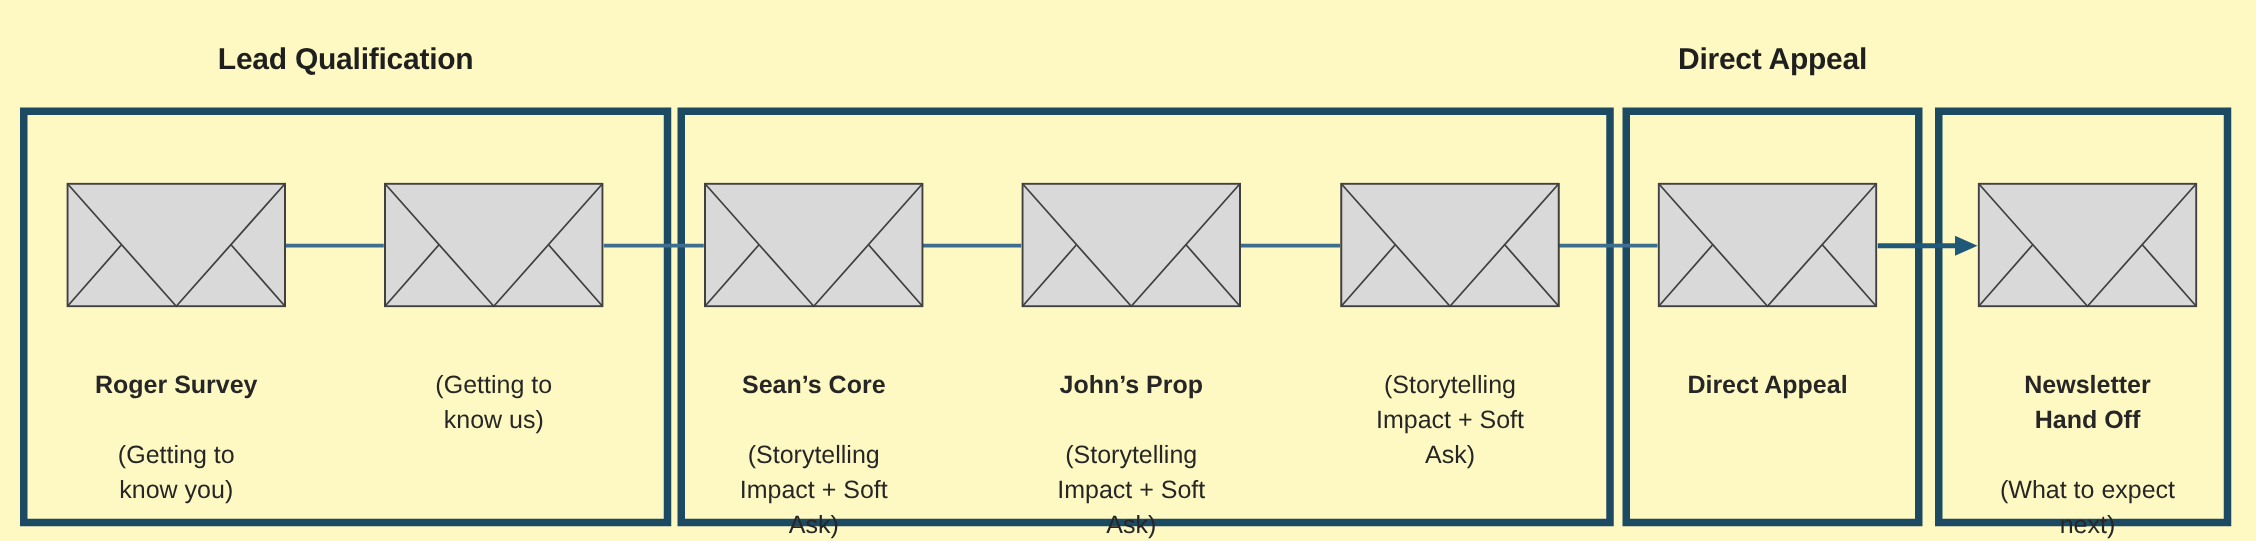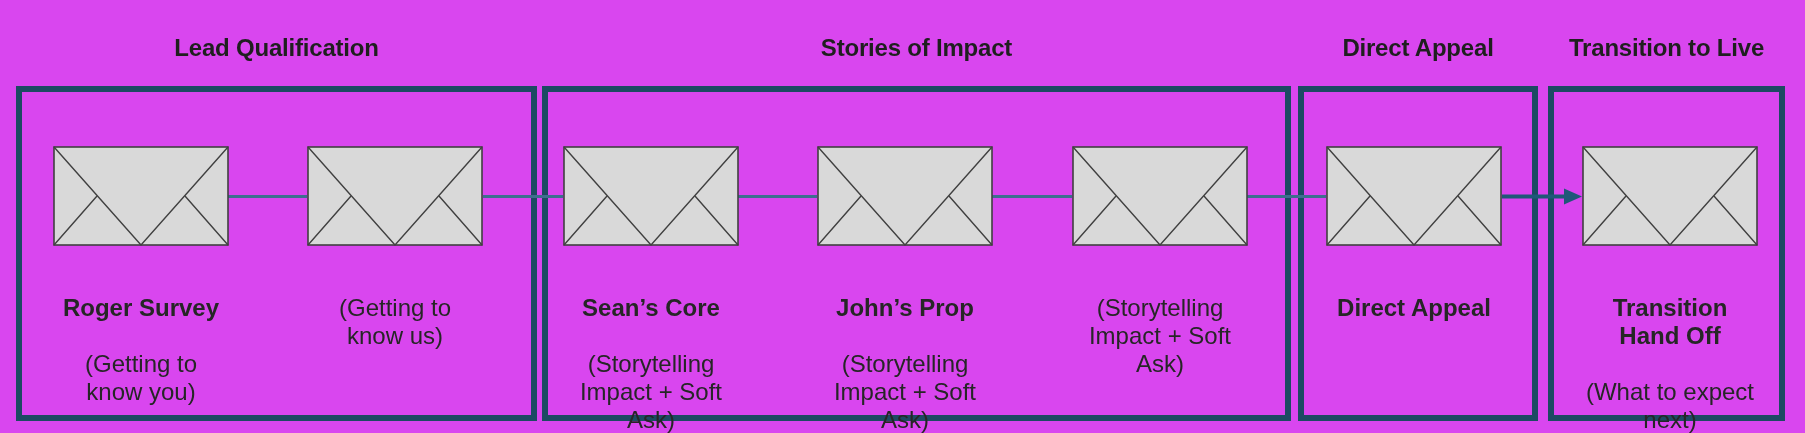--- a/index.html
+++ b/index.html
@@ -1,20 +1,20 @@
 <!DOCTYPE html>
 <html><head>
 <meta charset="utf-8">
 <style>
   html, body { margin: 0; padding: 0; background: #ffffff; }
   #canvas {
     position: relative;
     width: 1805px;
     height: 433px;
-    background: #d946ef;
+    background: #fef9c3;
     font-family: "Liberation Sans", sans-serif;
     overflow: hidden;
   }
   .section-title {
     position: absolute;
     top: 34px;
     text-align: center;
     font-weight: bold;
     font-size: 24px;
     line-height: 28px;
@@ -48,37 +48,35 @@
     position: absolute;
     top: 186px;
     z-index: 2;
   }
   .email-label {
     position: absolute;
     top: 266px;
     width: 220px;
     text-align: center;
     color: #262626;
-    font-size: 24px;
+    font-size: 20px;
     line-height: 28px;
     white-space: pre-line;
     z-index: 3;
   }
   .email-label .email-title { font-weight: bold; }
   .email-label .email-subtitle { font-weight: normal; }
 </style>
 </head>
 <body>
 
 <div id="canvas">
 
   <div class="section-title" style="left:16px;  width:521px;">Lead Qualification</div>
-  <div class="section-title" style="left:542px; width:749px;">Stories of Impact</div>
   <div class="section-title" style="left:1298px;width:240px;">Direct Appeal</div>
-  <div class="section-title" style="left:1548px;width:237px;">Transition to Live</div>
 
   <div class="section-box" style="left:16px;  width:521px;"></div>
   <div class="section-box" style="left:542px; width:749px;"></div>
   <div class="section-box" style="left:1298px;width:240px;"></div>
   <div class="section-box" style="left:1548px;width:237px;"></div>
 
   <div class="connector" style="left:227px;  width:80px;"></div>
   <div class="connector" style="left:483px;  width:80px;"></div>
   <div class="connector" style="left:738px;  width:79px;"></div>
   <div class="connector" style="left:992px;  width:80px;"></div>
@@ -148,19 +146,19 @@
   </div>
   <div class="email-label" style="left:1050px;">
     <div class="email-subtitle">(Storytelling
 Impact + Soft
 Ask)</div>
   </div>
   <div class="email-label" style="left:1304px;">
     <div class="email-title">Direct Appeal</div>
   </div>
   <div class="email-label" style="left:1560px;">
-    <div class="email-title">Transition
+    <div class="email-title">Newsletter
 Hand Off</div>
     <div class="email-subtitle">(What to expect
 next)</div>
   </div>
 
 </div>
 
 </body></html>

